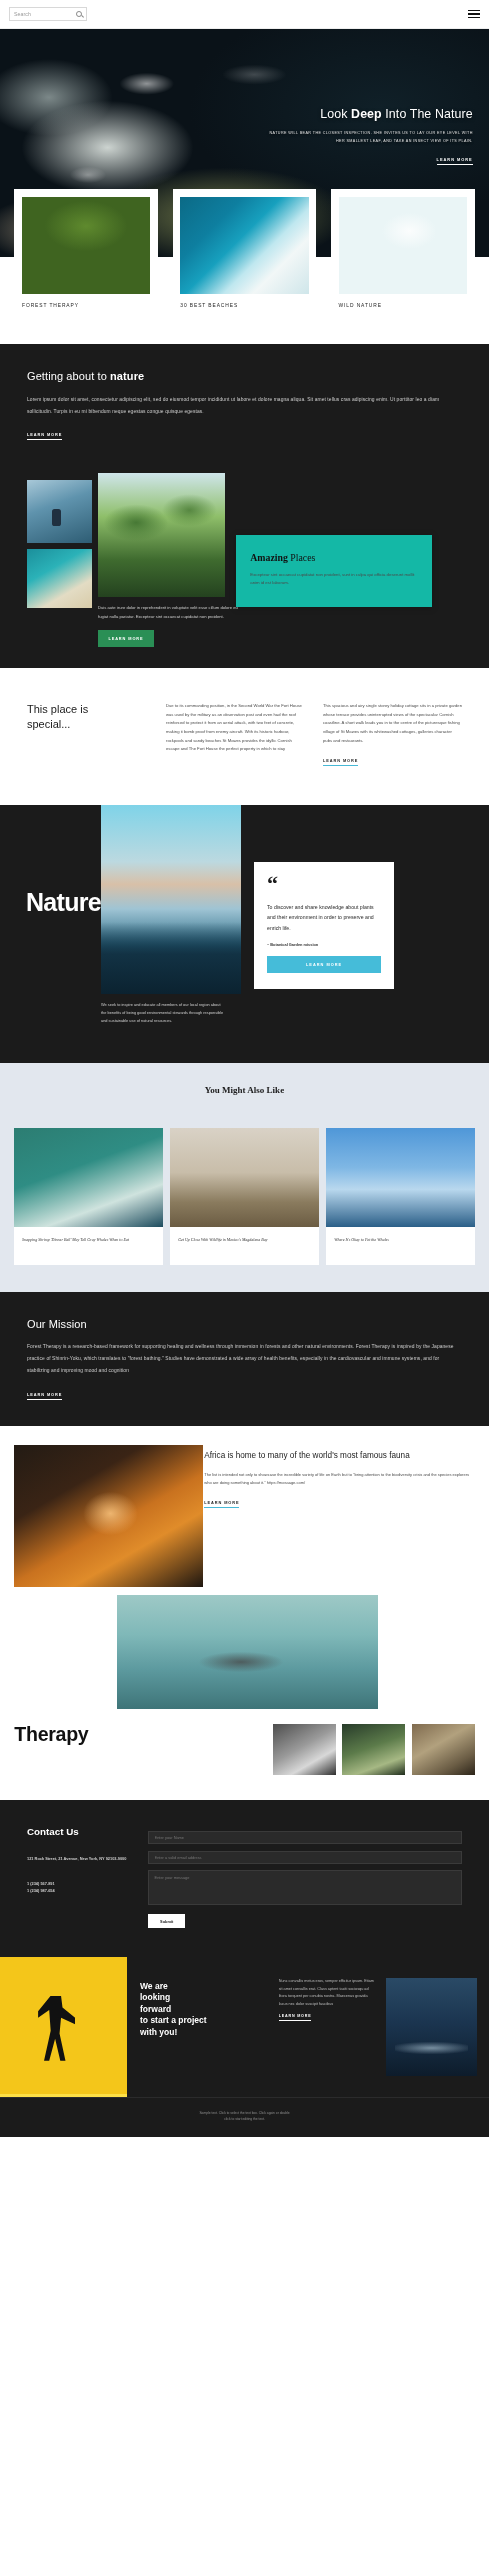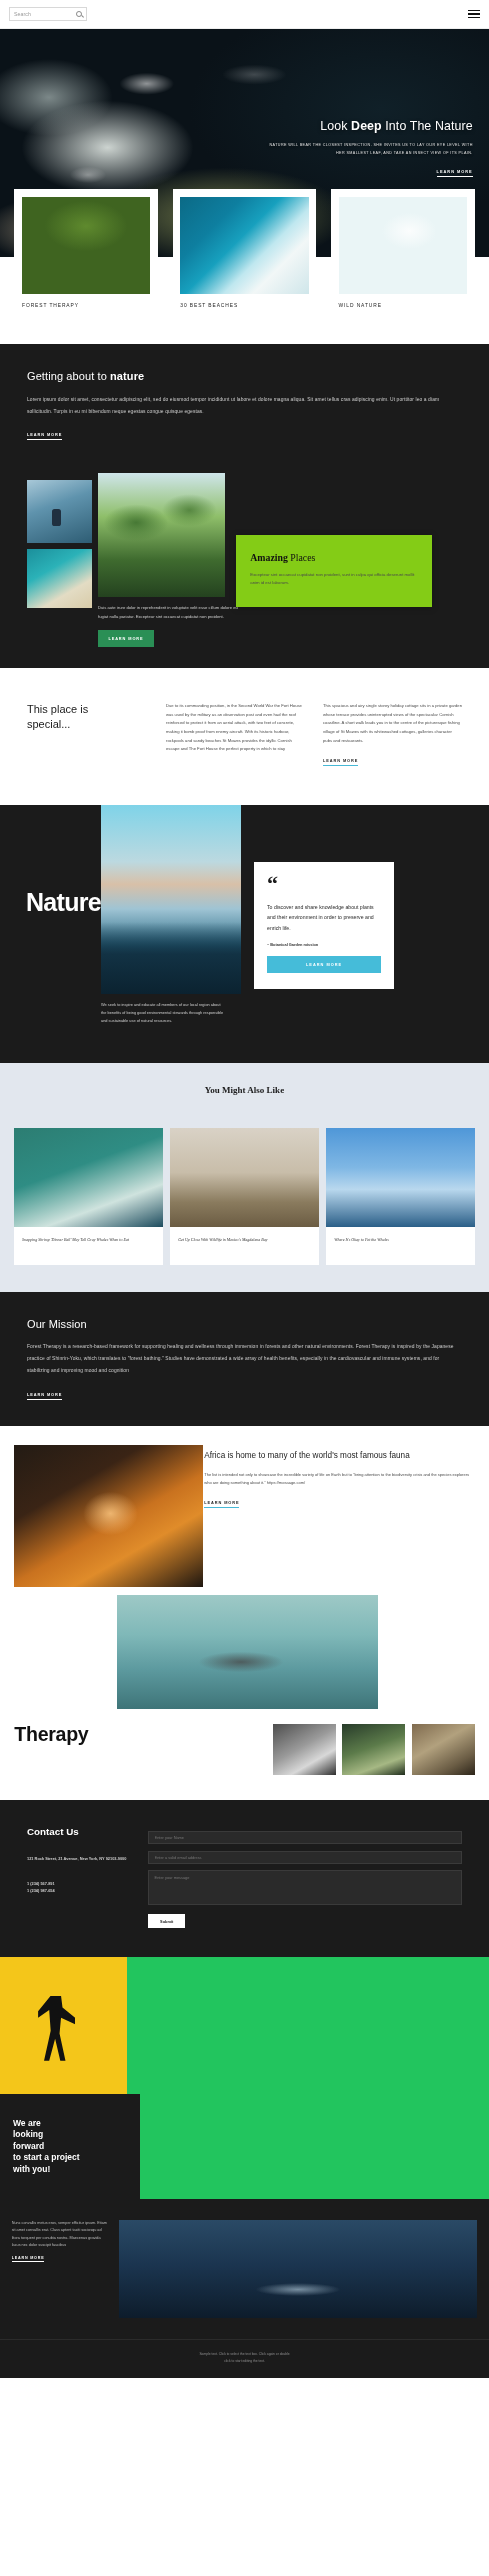--- a/index.html
+++ b/index.html
@@ -40,21 +40,21 @@
       linear-gradient(115deg, #4d5b52 0%, #1d3740 22%, #17303b 45%, #0d1a21 70%, #070d11 100%);
   }
   .hero-img::after{
     content:""; position:absolute; inset:0;
     background:
       radial-gradient(ellipse 39px 15.7px at 30% 24%, rgba(255,255,255,.55), rgba(255,255,255,0) 70%),
       radial-gradient(ellipse 26px 11.7px at 18% 64%, rgba(255,255,255,.35), rgba(255,255,255,0) 70%),
       radial-gradient(ellipse 46px 14.3px at 52% 20%, rgba(255,255,255,.22), rgba(255,255,255,0) 70%);
   }
   .hero-inner {
-    position: absolute; right: 16.3px; top: 90px; width: 209px; text-align: right; z-index: 3;
+    position: absolute; right: 16.3px; top: 78px; width: 209px; text-align: right; z-index: 3;
   }
   .hero-title {
     color: #fff; font-size: 12.4px; font-weight: 300; letter-spacing: 0.1px; line-height: 1.2;
     text-shadow: 0 0.7px 3.9px rgba(0,0,0,.6);
   }
   .hero-title b { font-weight: 700; }
   .hero-sub {
     color: #e3e3e3; font-size: 3.7px; letter-spacing: 0.4px; line-height: 2.05;
     margin-top: 8.5px; text-transform: uppercase;
     text-shadow: 0 0.7px 2.6px rgba(0,0,0,.7);
@@ -115,21 +115,21 @@
     background: linear-gradient(160deg,#a8c8d8 0%, #5f93ad 40%, #2e5d74 100%); }
   .im-a::after{ content:""; position:absolute; left:38%; top:45%; width:9px; height:17px; background:#203040; border-radius:2.6px; }
   .im-b { left: 98px; top: 6.5px; width: 127px; height: 124px;
     background: linear-gradient(180deg,#cfe5ea 0%, #8fbf6a 35%, #3f6b2f 70%, #24421f 100%); }
   .im-b::after{ content:""; position:absolute; inset:0;
     background: radial-gradient(ellipse 46px 26px at 30% 40%, rgba(60,110,45,.85), rgba(60,110,45,0) 70%),
                 radial-gradient(ellipse 39px 23px at 72% 30%, rgba(70,120,50,.8), rgba(70,120,50,0) 70%); }
   .im-c { left: 27px; top: 83px; width: 65px; height: 59px;
     background: linear-gradient(150deg,#1b8f9b 0%, #2bb2b8 35%, #e3dcc4 70%, #d8cba8 100%); }
   .panel-white {
-    position:absolute; left: 236px; top: 69px; width: 196px; background:#84cc16;
+    position:absolute; left: 236px; top: 69px; width: 196px; background:#14b8a6;
     padding: 17px 14.3px 19.6px; box-shadow: 0 1.3px 6.5px rgba(0,0,0,.25);
   }
   .panel-white h3 { font-family:"Liberation Serif", serif; font-size: 9.8px; font-weight:400; color:#111; }
   .panel-white h3 b { font-weight:700; }
   .panel-white p { font-size: 4.3px; line-height: 1.95; color:#4a4a4a; margin-top: 7.8px; }
   .collage-text { position:absolute; left: 98px; top: 138px; width: 140px; }
   .collage-text p { font-size: 4.2px; line-height: 2.0; color:#cfcfcf; }
   .btn-green {
     display:inline-block; margin-top: 9px; background:#2a8f55; color:#fff;
     font-size: 3.9px; font-weight:700; letter-spacing:0.9px; text-transform:uppercase;
@@ -226,21 +226,21 @@
     width:100%; height: 13px; background:#2a2a2a; border:0.7px solid #3a3a3a; color:#8b8b8b;
     font-size: 3.9px; padding: 0 5.2px; margin-bottom: 5.9px; font-family:"Liberation Sans", sans-serif;
   }
   textarea.field { height: 35px; padding-top: 3.9px; resize:none; }
   .submit {
     background:#fff; color:#1c1c1c; border:0; font-size: 3.9px; font-weight:700;
     padding: 4.6px 11.7px; margin-top: 1.3px; font-family:"Liberation Sans", sans-serif; cursor:pointer;
   }
 
   
-  .promo { display:flex; background:#22c55e;flex-direction:column; }
+  .promo { display:flex; background:#fde047; }
   .promo-yellow { width: 127px; height: 137px; background:#f4c61a; position:relative; }
   .promo-yellow::after{
     content:""; position:absolute; left: 30%; top: 28%; width: 37px; height: 65px;
     background:#111;
     clip-path: polygon(34% 0%, 62% 0%, 66% 18%, 100% 34%, 100% 44%, 62% 34%, 58% 58%, 74% 100%, 60% 100%, 46% 66%, 30% 100%, 16% 100%, 34% 54%, 30% 22%, 0% 34%, 0% 24%);
   }
   .promo-mid { width: 140px; padding: 23.5px 13px; background:#1b1b1b; }
   .promo-mid h3 { font-size: 8.5px; font-weight:800; line-height:1.35; color:#fff; }
   .promo-right { flex:1; padding: 21px 11.7px; background:#1b1b1b; display:flex; gap: 9px; }
   .promo-right p { font-size: 3.8px; line-height: 1.95; color:#bdbdbd; width: 98px; }

